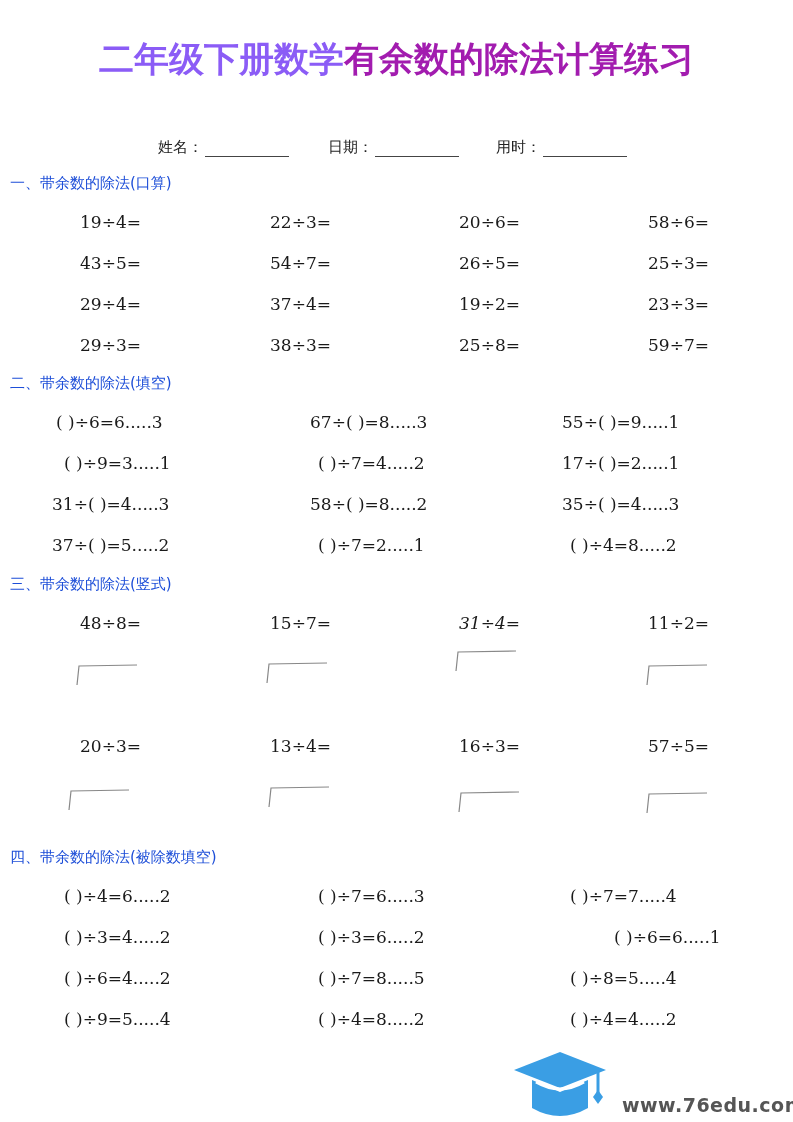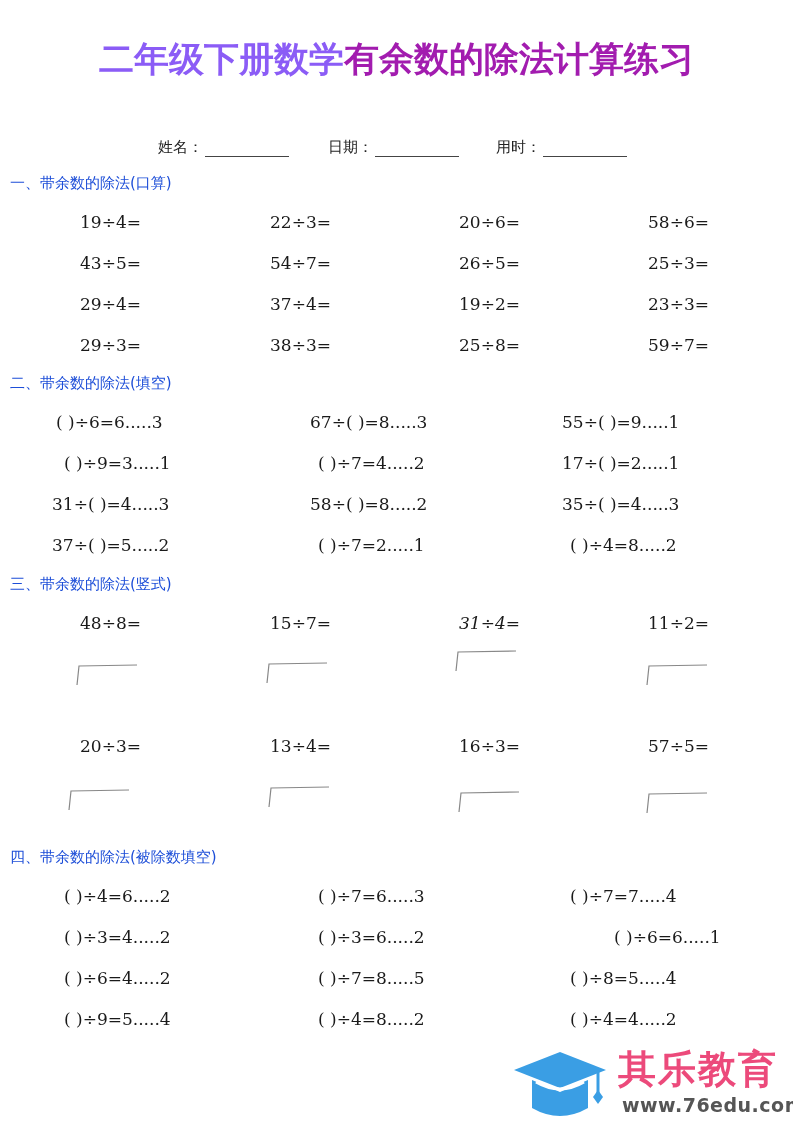--- a/index.html
+++ b/index.html
@@ -185,15 +185,14 @@
 <div class="logo">
   <div class="logo-cap">
     <svg viewBox="0 0 100 72" width="100" height="72">
       <polygon points="50,2 96,20 50,38 4,20" fill="#3a9ee4"></polygon>
       <path d="M22 30 L22 58 Q50 74 78 58 L78 30 L50 42 Z" fill="#3a9ee4"></path>
       <path d="M26 32 Q50 46 74 32" fill="none" stroke="#ffffff" stroke-width="3"></path>
       <line x1="88" y1="22" x2="88" y2="44" stroke="#3a9ee4" stroke-width="3"></line>
       <polygon points="88,40 93,47 88,54 83,47" fill="#3a9ee4"></polygon>
     </svg>
   </div>
-  <div class="logo-name">其乐教育</div>
   <div class="logo-url">www.76edu.com</div>
 </div>
 
 </body></html>

